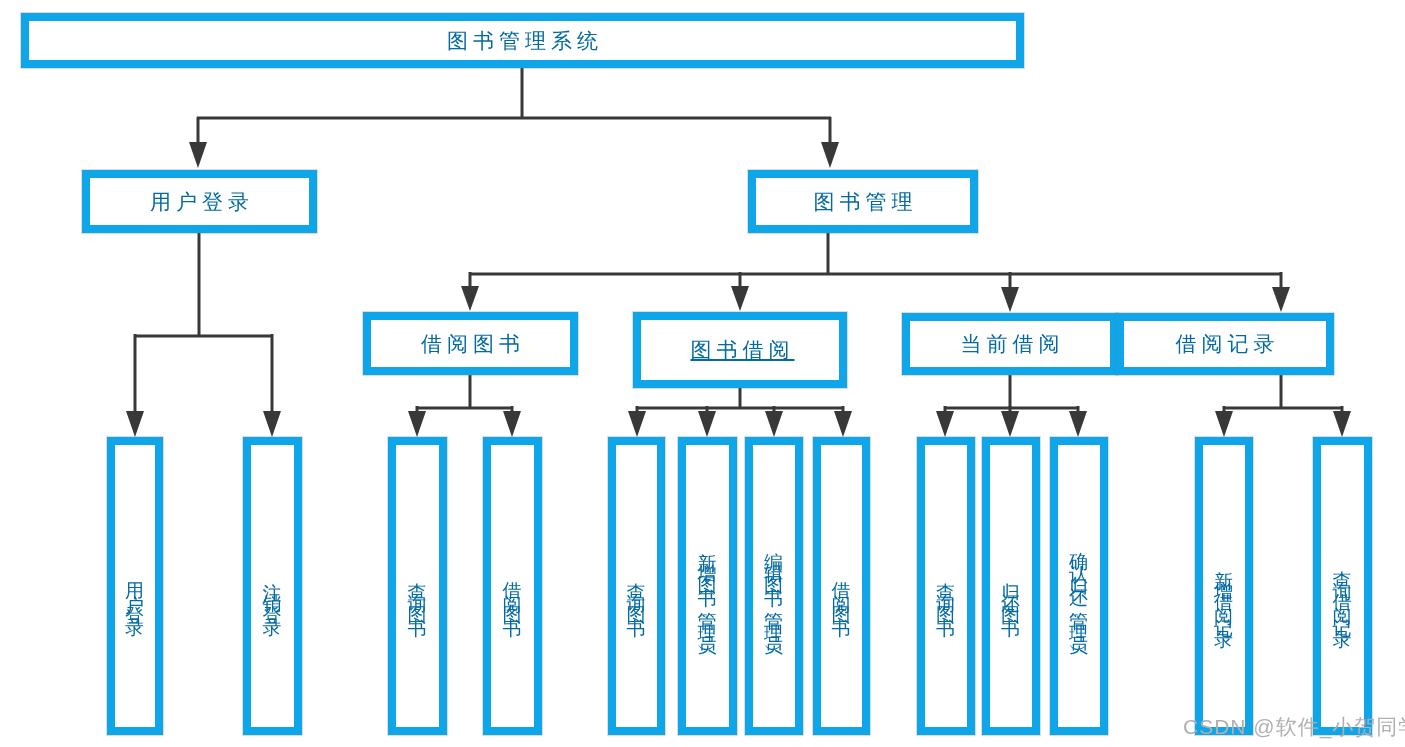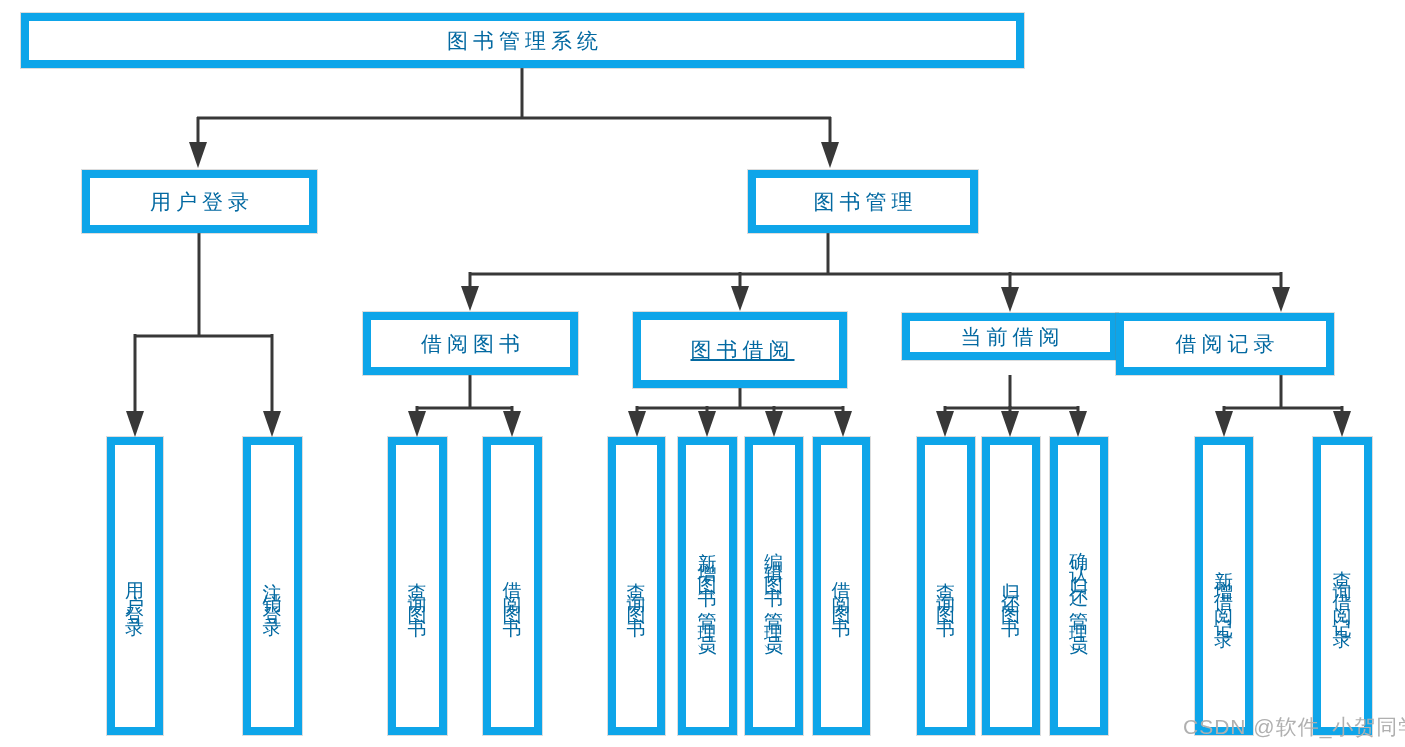--- a/index.html
+++ b/index.html
@@ -125,21 +125,21 @@
     <polygon points="1333,411 1351,411 1342,437" fill="#383838" stroke="none"></polygon>
   </svg>
 
   <div class="node h" style="left:21px; top:13px; width:1003px; height:55px;">图书管理系统</div>
 
   <div class="node h" style="left:82px; top:170px; width:235px; height:63px;">用户登录</div>
   <div class="node h" style="left:748px; top:170px; width:230px; height:63px;">图书管理</div>
 
   <div class="node h" style="left:363px; top:312px; width:215px; height:63px;">借阅图书</div>
   <div class="node h" style="left:633px; top:312px; width:214px; height:76px;text-decoration:underline;">图书借阅</div>
-  <div class="node h" style="left:902px; top:313px; width:216px; height:47px;">当前借阅</div>
+  <div class="node h" style="left:902px; top:313px; width:216px; height:62px;">当前借阅</div>
   <div class="node h" style="left:1116px; top:313px; width:218px; height:62px;">借阅记录</div>
 
   <div class="node v" style="left:107px; top:437px; width:56px; height:298px;">用户登录</div>
   <div class="node v" style="left:243px; top:437px; width:59px; height:298px;">注销登录</div>
 
   <div class="node v" style="left:388px; top:437px; width:59px; height:298px;">查询图书</div>
   <div class="node v" style="left:483px; top:437px; width:59px; height:298px;">借阅图书</div>
 
   <div class="node v" style="left:608px; top:437px; width:57px; height:298px;">查询图书</div>
   <div class="node v" style="left:678px; top:437px; width:59px; height:298px;">新增图书（管理员）</div>

